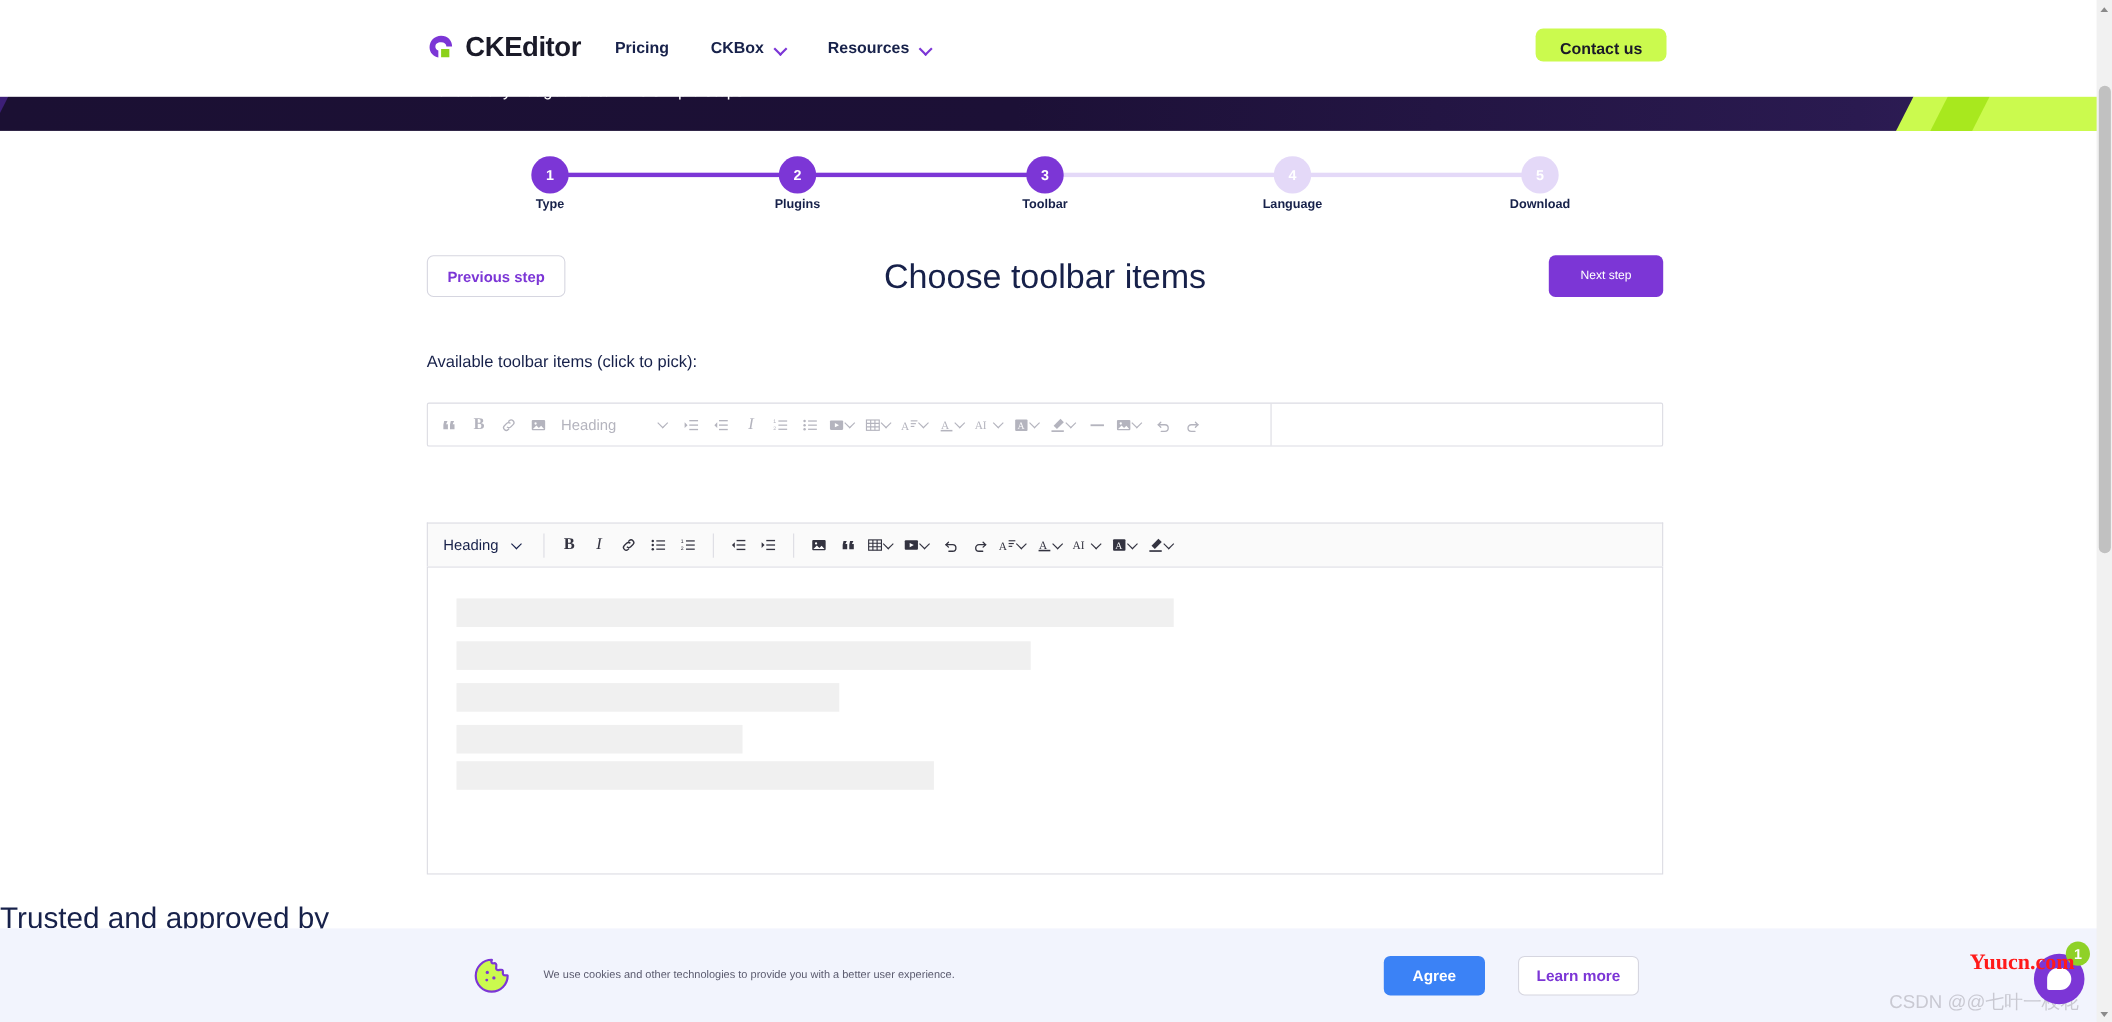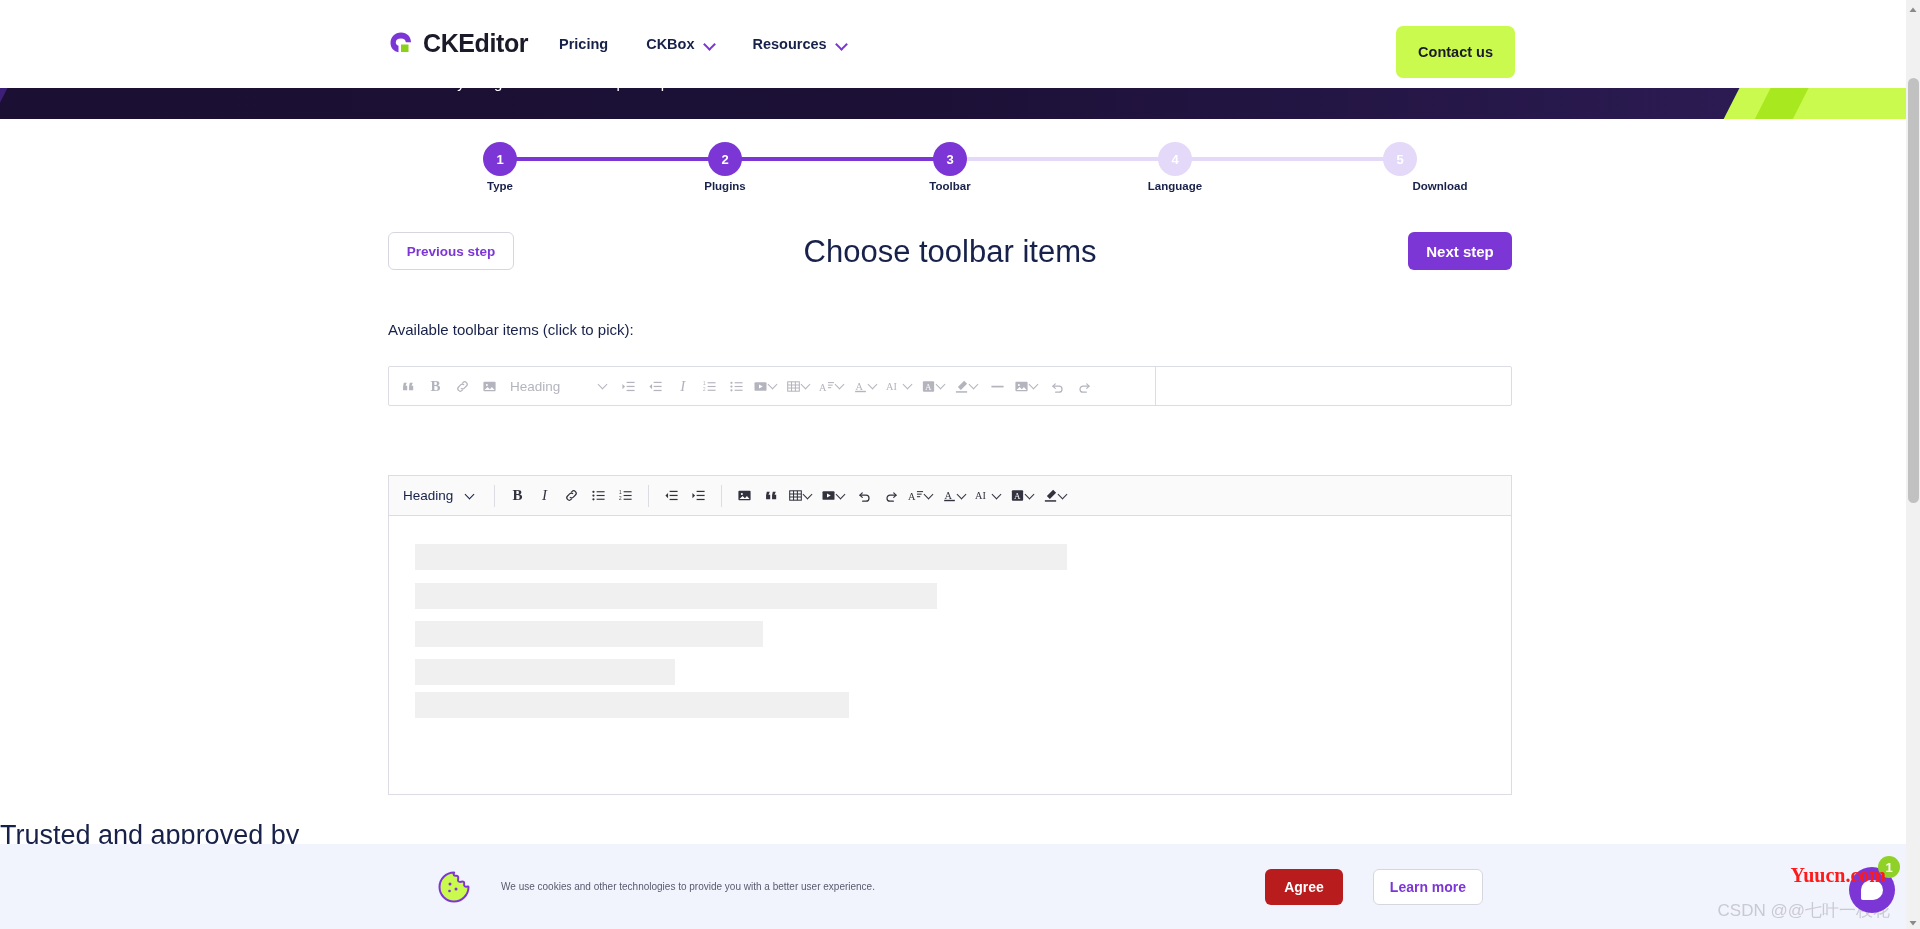--- a/index.html
+++ b/index.html
@@ -38,21 +38,21 @@
   .chev { width: 11px; height: 11px; display:inline-block; position: relative; }
   .chev::before {
     content:""; position:absolute; left:1px; top:1px;
     width:7px; height:7px; border-right:2px solid #7c36d6; border-bottom:2px solid #7c36d6;
     transform: rotate(45deg);
   }
   .contact-btn {
     position: absolute; right: 405px; top: 26px;
     background: #cbfa4e; color: #1a1a28;
     border: none; border-radius: 7px;
-    padding: 0 22px; height: 52px; line-height: 38px;
+    padding: 0 22px; height: 30px; line-height: 38px;
     font-size: 14.5px; font-weight: 700; cursor: pointer;
     font-family: "Liberation Sans", sans-serif;
   }
 
   
   .banner {
     position: absolute; top: 83px; left: 0; width: 1920px; height: 36px;
     background: linear-gradient(90deg, #1b1033 0%, #1c1036 48%, #2a1a50 88%, #33205f 100%);
     overflow: hidden;
   }
@@ -98,21 +98,21 @@
     color: #7c36d6; font-size: 13.5px; font-weight: 700; cursor: pointer;
     font-family: "Liberation Sans", sans-serif;
   }
   .page-title {
     position: absolute; left: 0; right: 0; top: 0; text-align: center;
     font-size: 31px; font-weight: 400; color: #17214a; line-height: 40px;
   }
   .next-btn {
     position: absolute; right: 0; top: 0; width: 104px; height: 38px;
     border: none; border-radius: 6px; background: #7c36d6;
-    color: #fff; font-size: 15px; font-weight: 700; cursor: pointer;
+    color: #fff; font-size: 11px; font-weight: 400; cursor: pointer;
     font-family: "Liberation Sans", sans-serif;
   }
 
   
   .sec-label { position: absolute; left: 388px; font-size: 15px; color: #17214a; }
   .lbl-available { top: 321px; }
   .lbl-picked { top: 433px; }
 
   
   .tb-available {
@@ -171,22 +171,22 @@
 
   
   .cookie {
     position: absolute; left: 0; bottom: 0; width: 1920px; height: 85px;
     background: #f2f4fd; z-index: 50;
     display: flex; align-items: center; justify-content: center; gap: 30px;
   }
   .cookie-icon { width: 34px; height: 34px; }
   .cookie-text { font-size: 10px; color: #5a5a6e; }
   .agree-btn {
-    width: 78px; height: 36px; border: none; border-radius: 6px;
-    background: #b91c1c; color: #fff; font-size: 14px; font-weight: 700; cursor: pointer;
+    width: 92px; height: 36px; border: none; border-radius: 6px;
+    background: #3b82f6; color: #fff; font-size: 14px; font-weight: 700; cursor: pointer;
     font-family: "Liberation Sans", sans-serif;
   }
   .learn-btn {
     width: 110px; height: 36px; border: 1px solid #d6d6e0; border-radius: 6px;
     background: #fff; color: #7c36d6; font-size: 14px; font-weight: 700; cursor: pointer;
     font-family: "Liberation Sans", sans-serif;
   }
   .cookie-gap-1 { width: 330px; }
 
   
@@ -287,21 +287,21 @@
           <span>4</span>
         </div>
       <div class="step-node todo" style="left:900px;">
           <span>5</span>
         </div>
 
       <div class="step-label" style="left:0px;">Type</div>
       <div class="step-label" style="left:225px;">Plugins</div>
       <div class="step-label" style="left:450px;">Toolbar</div>
       <div class="step-label" style="left:675px;">Language</div>
-      <div class="step-label" style="left:940px;">Download</div>
+      <div class="step-label" style="left:900px;">Download</div>
     </div>
   </div>
 
   <div class="title-row">
     <button class="prev-btn">Previous step</button>
     <div class="page-title">Choose toolbar items</div>
     <button class="next-btn">Next step</button>
   </div>
 
   <div class="sec-label lbl-available">Available toolbar items (click to pick):</div>

